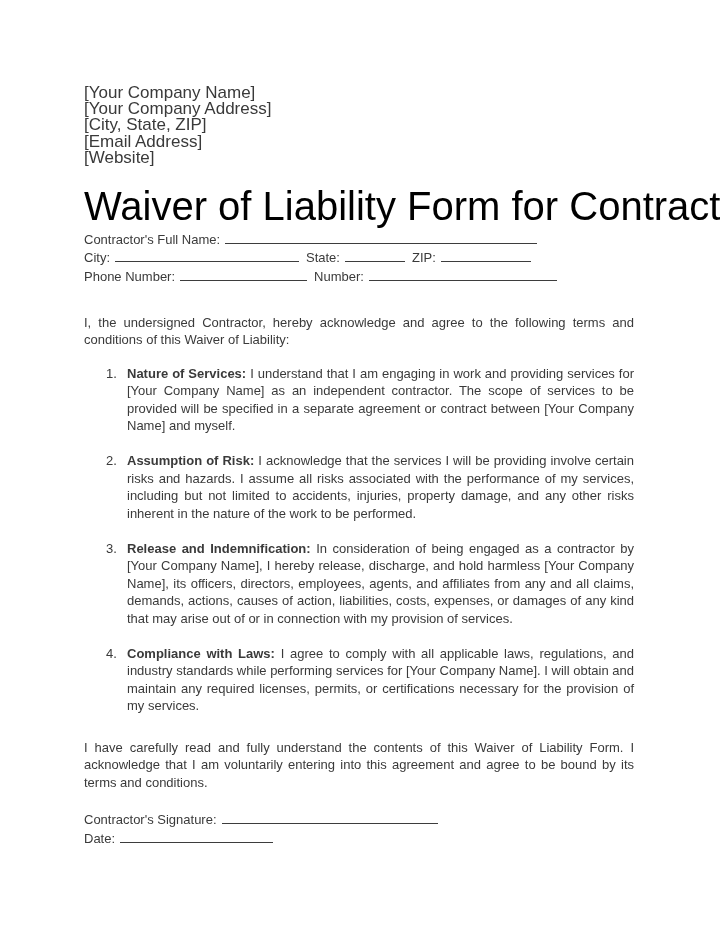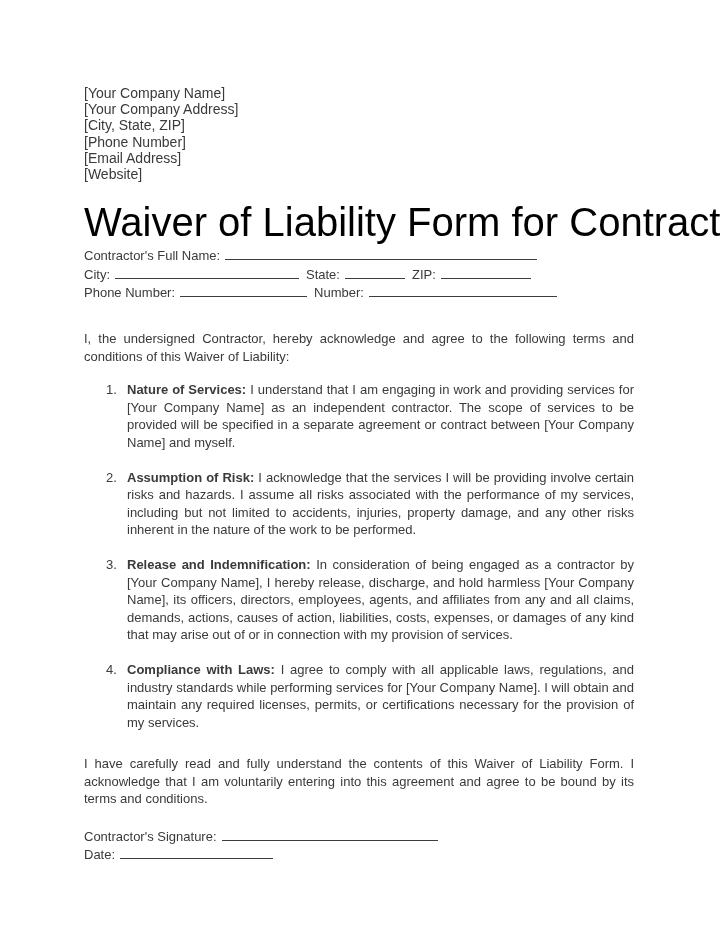--- a/index.html
+++ b/index.html
@@ -9,21 +9,21 @@
     font-family: "Liberation Sans", sans-serif;
     color: #3a3a3a;
     overflow: hidden;
   }
   .page {
     box-sizing: border-box;
     width: 720px; height: 931px;
     padding: 85px 86px 0 84px;
   }
   
-  .letterhead { font-size: 14px; line-height: 16.2px; }
+  .letterhead { font-size: 17px; line-height: 16.2px; }
   
   .doc-title {
     margin: 21px 0 0 0;
     font-size: 40px;
     line-height: 38px;
     font-weight: 400;
     color: #000000;
     text-align: center;
     white-space: nowrap;
   }
@@ -79,21 +79,20 @@
 </style>
 </head>
 <body>
 
 <div class="page">
 
   <div class="letterhead">
     <div>[Your Company Name]</div>
     <div>[Your Company Address]</div>
     <div>[City, State, ZIP]</div>
-    <div>[Phone Number]</div>
     <div>[Email Address]</div>
     <div>[Website]</div>
   </div>
 
   <h1 class="doc-title">Waiver of Liability Form for Contractors</h1>
 
   <div class="fields">
     <div class="field-row">
       <span>Contractor's Full Name:</span><span class="bl w-fullname"></span>
     </div>

